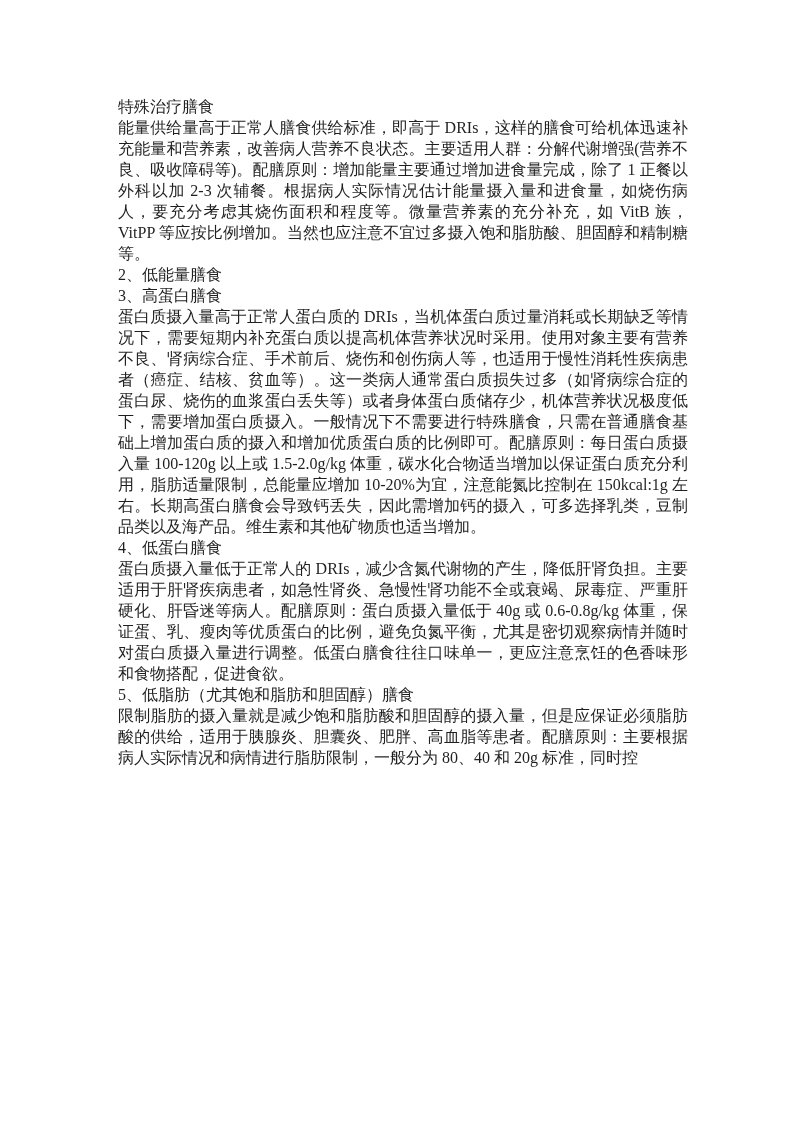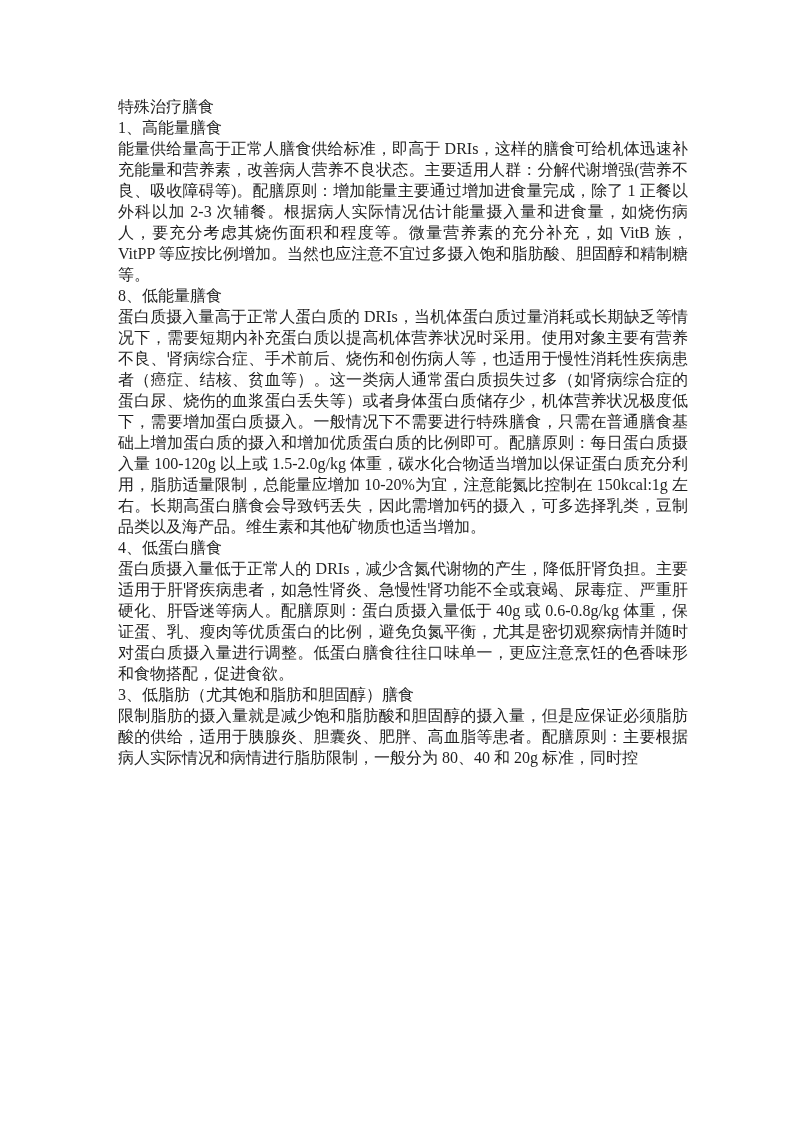--- a/index.html
+++ b/index.html
@@ -35,22 +35,22 @@
   .doc-title, .sec-heading {
     text-align: left;
   }
 </style>
 </head>
 <body>
 
 <div class="page">
   <div class="text-block">
     <p class="doc-title">特殊治疗膳食</p>
-    <p class="sec-heading">1、高能量膳食</p>
     <p class="para">能量供给量高于正常人膳食供给标准，即高于 DRIs，这样的膳食可给机体迅速补充能量和营养素，改善病人营养不良状态。主要适用人群：分解代谢增强(营养不良、吸收障碍等)。配膳原则：增加能量主要通过增加进食量完成，除了 1 正餐以外科以加 2-3 次辅餐。根据病人实际情况估计能量摄入量和进食量，如烧伤病人，要充分考虑其烧伤面积和程度等。微量营养素的充分补充，如 VitB 族，VitPP 等应按比例增加。当然也应注意不宜过多摄入饱和脂肪酸、胆固醇和精制糖等。</p>
-    <p class="sec-heading">8、低能量膳食</p>
+    <p class="sec-heading">2、低能量膳食</p>
+    <p class="sec-heading">3、高蛋白膳食</p>
     <p class="para">蛋白质摄入量高于正常人蛋白质的 DRIs，当机体蛋白质过量消耗或长期缺乏等情况下，需要短期内补充蛋白质以提高机体营养状况时采用。使用对象主要有营养不良、肾病综合症、手术前后、烧伤和创伤病人等，也适用于慢性消耗性疾病患者（癌症、结核、贫血等）。这一类病人通常蛋白质损失过多（如肾病综合症的蛋白尿、烧伤的血浆蛋白丢失等）或者身体蛋白质储存少，机体营养状况极度低下，需要增加蛋白质摄入。一般情况下不需要进行特殊膳食，只需在普通膳食基础上增加蛋白质的摄入和增加优质蛋白质的比例即可。配膳原则：每日蛋白质摄入量 100-120g 以上或 1.5-2.0g/kg 体重，碳水化合物适当增加以保证蛋白质充分利用，脂肪适量限制，总能量应增加 10-20%为宜，注意能氮比控制在 150kcal:1g 左右。长期高蛋白膳食会导致钙丢失，因此需增加钙的摄入，可多选择乳类，豆制品类以及海产品。维生素和其他矿物质也适当增加。</p>
     <p class="sec-heading">4、低蛋白膳食</p>
     <p class="para">蛋白质摄入量低于正常人的 DRIs，减少含氮代谢物的产生，降低肝肾负担。主要适用于肝肾疾病患者，如急性肾炎、急慢性肾功能不全或衰竭、尿毒症、严重肝硬化、肝昏迷等病人。配膳原则：蛋白质摄入量低于 40g 或 0.6-0.8g/kg 体重，保证蛋、乳、瘦肉等优质蛋白的比例，避免负氮平衡，尤其是密切观察病情并随时对蛋白质摄入量进行调整。低蛋白膳食往往口味单一，更应注意烹饪的色香味形和食物搭配，促进食欲。</p>
-    <p class="sec-heading">3、低脂肪（尤其饱和脂肪和胆固醇）膳食</p>
+    <p class="sec-heading">5、低脂肪（尤其饱和脂肪和胆固醇）膳食</p>
     <p class="para">限制脂肪的摄入量就是减少饱和脂肪酸和胆固醇的摄入量，但是应保证必须脂肪酸的供给，适用于胰腺炎、胆囊炎、肥胖、高血脂等患者。配膳原则：主要根据病人实际情况和病情进行脂肪限制，一般分为 80、40 和 20g 标准，同时控</p>
   </div>
 </div>
 
 </body></html>

